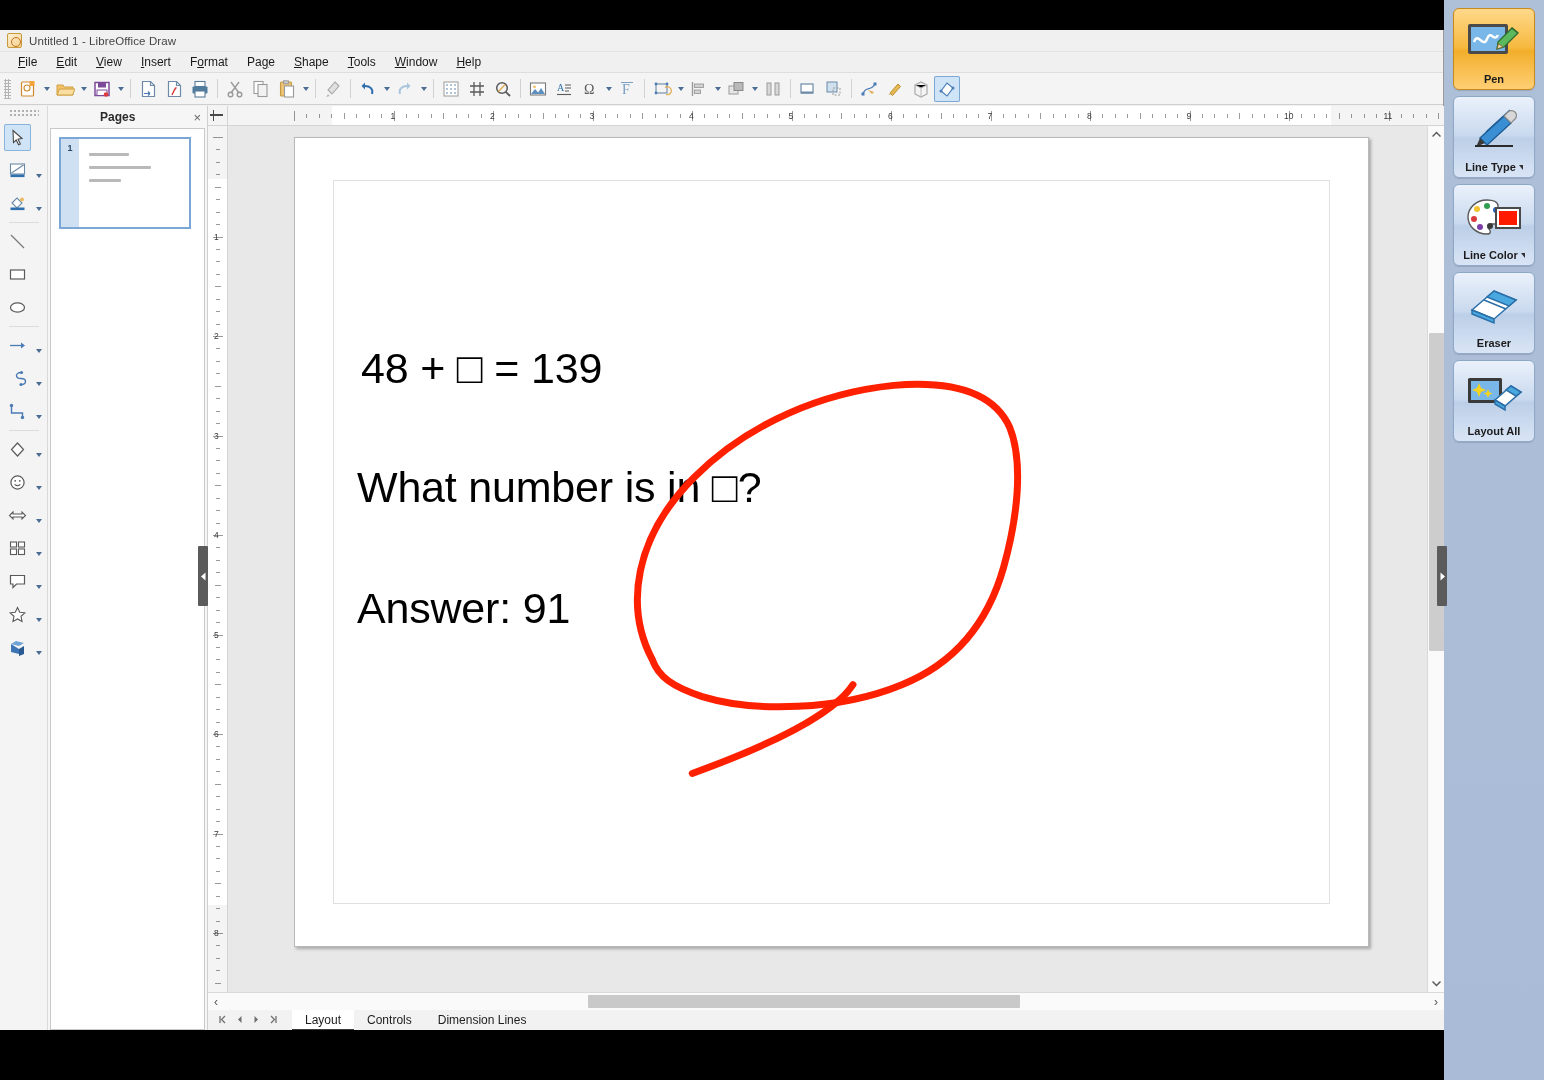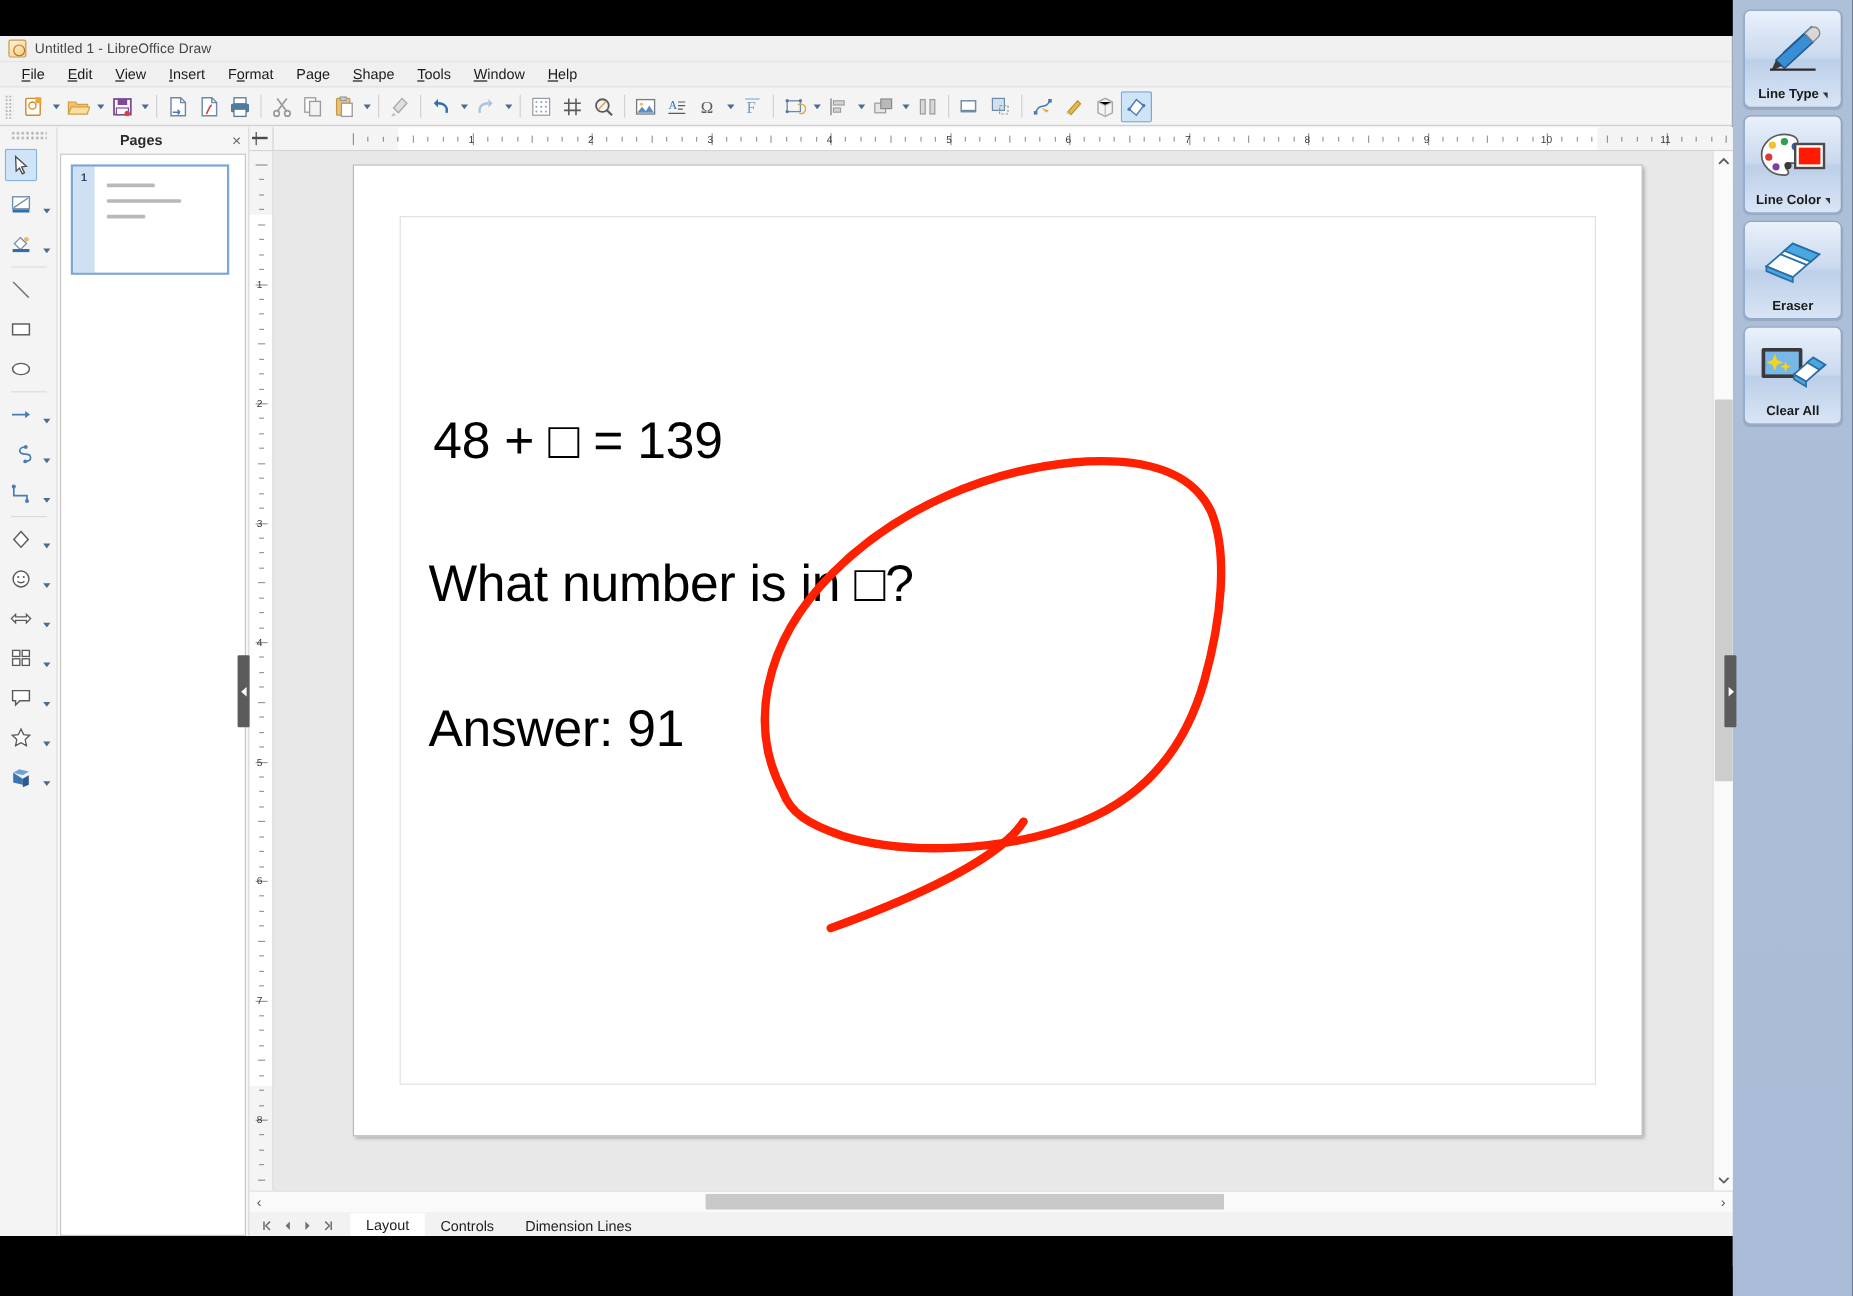--- a/index.html
+++ b/index.html
@@ -144,21 +144,21 @@
   
   #vscroll { position:absolute; right:0; top:20px; width:17px; bottom:40px; background:#fafafa; border-left:1px solid #dadada; z-index:3; }
   .sb-arrow { width:17px; height:17px; display:flex; align-items:center; justify-content:center; cursor:default; }
   #vscroll .sb-thumb { position:absolute; left:1px; top:207px; width:15px; height:318px; background:#cdcdcd; border-radius:1px; }
 
   
   #hscroll { position:absolute; left:0; right:0; bottom:22px; height:18px; background:#fafafa; border-top:1px solid #dadada; }
   #hscroll .sb-thumb { position:absolute; left:380px; top:2px; width:432px; height:13px; background:#c9c9c9; border-radius:1px; }
   .hsb-arrow { position:absolute; top:0; width:16px; height:17px; display:flex; align-items:center; justify-content:center; font-size:12px; color:#555; cursor:default; }
 
-  #layertabs { position:absolute; left:0; right:0; bottom:0; height:22px; background:#f2f2f2; display:flex; align-items:center; padding-left:6px; }
+  #layertabs { position:absolute; left:0; right:0; bottom:0; height:22px; background:#f2f2f2; display:flex; align-items:flex-start; padding-left:6px; }
   .nav-btn { width:17px; height:18px; display:flex; align-items:center; justify-content:center; cursor:default; color:#6f6f6f; font-size:10px; }
   .layer-tab { font-size:12px; color:#1d1d1d; padding:3px 13px 2px 13px; cursor:default; }
   .layer-tab.active { background:#ffffff; border-bottom:2px solid #3a3a3a; font-weight:400; }
 
   
   #statusbar {
     position:absolute; left:0; bottom:0; width:1444px; height:23px; background:#f0f0f0;
     border-top:1px solid #cfcfcf; display:flex; align-items:center; font-size:11.5px; color:#222;
   }
   .sb-cell { height:23px; display:flex; align-items:center; padding:0 8px; }
@@ -949,20 +949,33 @@
         </span>
         <span>0.00 x 0.00</span>
       </div>
     </div>
 
     <div id="bottom-black"></div>
   </div>
 
   <div id="pen-sidebar">
 
+    <div class="pen-btn active">
+      <div class="pb-ico">
+        <svg width="56" height="42" viewBox="0 0 56 42">
+          <rect x="2" y="4" width="40" height="30" rx="2" fill="#4a4a4a"></rect>
+          <rect x="5" y="7" width="34" height="24" fill="#79b7e8"></rect>
+          <path d="M8 22c4-11 9 7 13-3s7 4 11-4" fill="none" stroke="#ffffff" stroke-width="2.4"></path>
+          <path d="M32 22l14-14 6 5-14 14-7 2z" fill="#5cb85c" stroke="#2e6b2e" stroke-width="1.3"></path>
+          <path d="M31 29l1.5-5.5 4.5 3.5z" fill="#e8d8a8" stroke="#7a6a3a" stroke-width="1"></path>
+          <path d="M46 8l6 5" stroke="#2e6b2e" stroke-width="1.3"></path>
+        </svg>
+      </div>
+      <div class="pb-label">Pen</div>
+    </div>
 
     <div class="pen-btn">
       <div class="pb-ico">
         <svg width="56" height="42" viewBox="0 0 56 42">
           <path d="M14 30l24-22 7 7-24 22z" fill="#3a8fd4" stroke="#1e5d96" stroke-width="1.4"></path>
           <path d="M20 24l24-22" stroke="#1e5d96" stroke-width="1.2"></path>
           <path d="M38 8l7 7 4-4a4.8 4.8 0 00-7-7z" fill="#d8d8d8" stroke="#8a8a8a" stroke-width="1.2"></path>
           <path d="M14 30l-4 9 9-4z" fill="#3a3a3a"></path>
           <path d="M9 38h38" stroke="#2a2a2a" stroke-width="2"></path>
         </svg>
@@ -1010,19 +1023,19 @@
         <svg width="58" height="42" viewBox="0 0 58 42">
           <rect x="3" y="6" width="34" height="25" rx="1.5" fill="#3a3a3a"></rect>
           <rect x="6" y="9" width="28" height="19" fill="#79b7e8"></rect>
           <path d="M14 11l2 5 5 2-5 2-2 5-2-5-5-2 5-2z" fill="#f5d321"></path>
           <path d="M23 17l1.3 3.3 3.2 1.2-3.2 1.2-1.3 3.3-1.3-3.3-3.2-1.2 3.2-1.2z" fill="#f5d321"></path>
           <path d="M30 28L46 14l10 6-16 14z" fill="#ffffff" stroke="#2a6fa8" stroke-width="1.5"></path>
           <path d="M46 14l10 6-5 4-10-6z" fill="#4aa8e0" stroke="#2a6fa8" stroke-width="1.5"></path>
           <path d="M30 28l10 6v4l-10-6z" fill="#4aa8e0" stroke="#2a6fa8" stroke-width="1.5"></path>
         </svg>
       </div>
-      <div class="pb-label">Clear All</div>
+      <div class="pb-label">Layout All</div>
     </div>
 
 
 
   </div>
 </div>
 
 </body></html>

